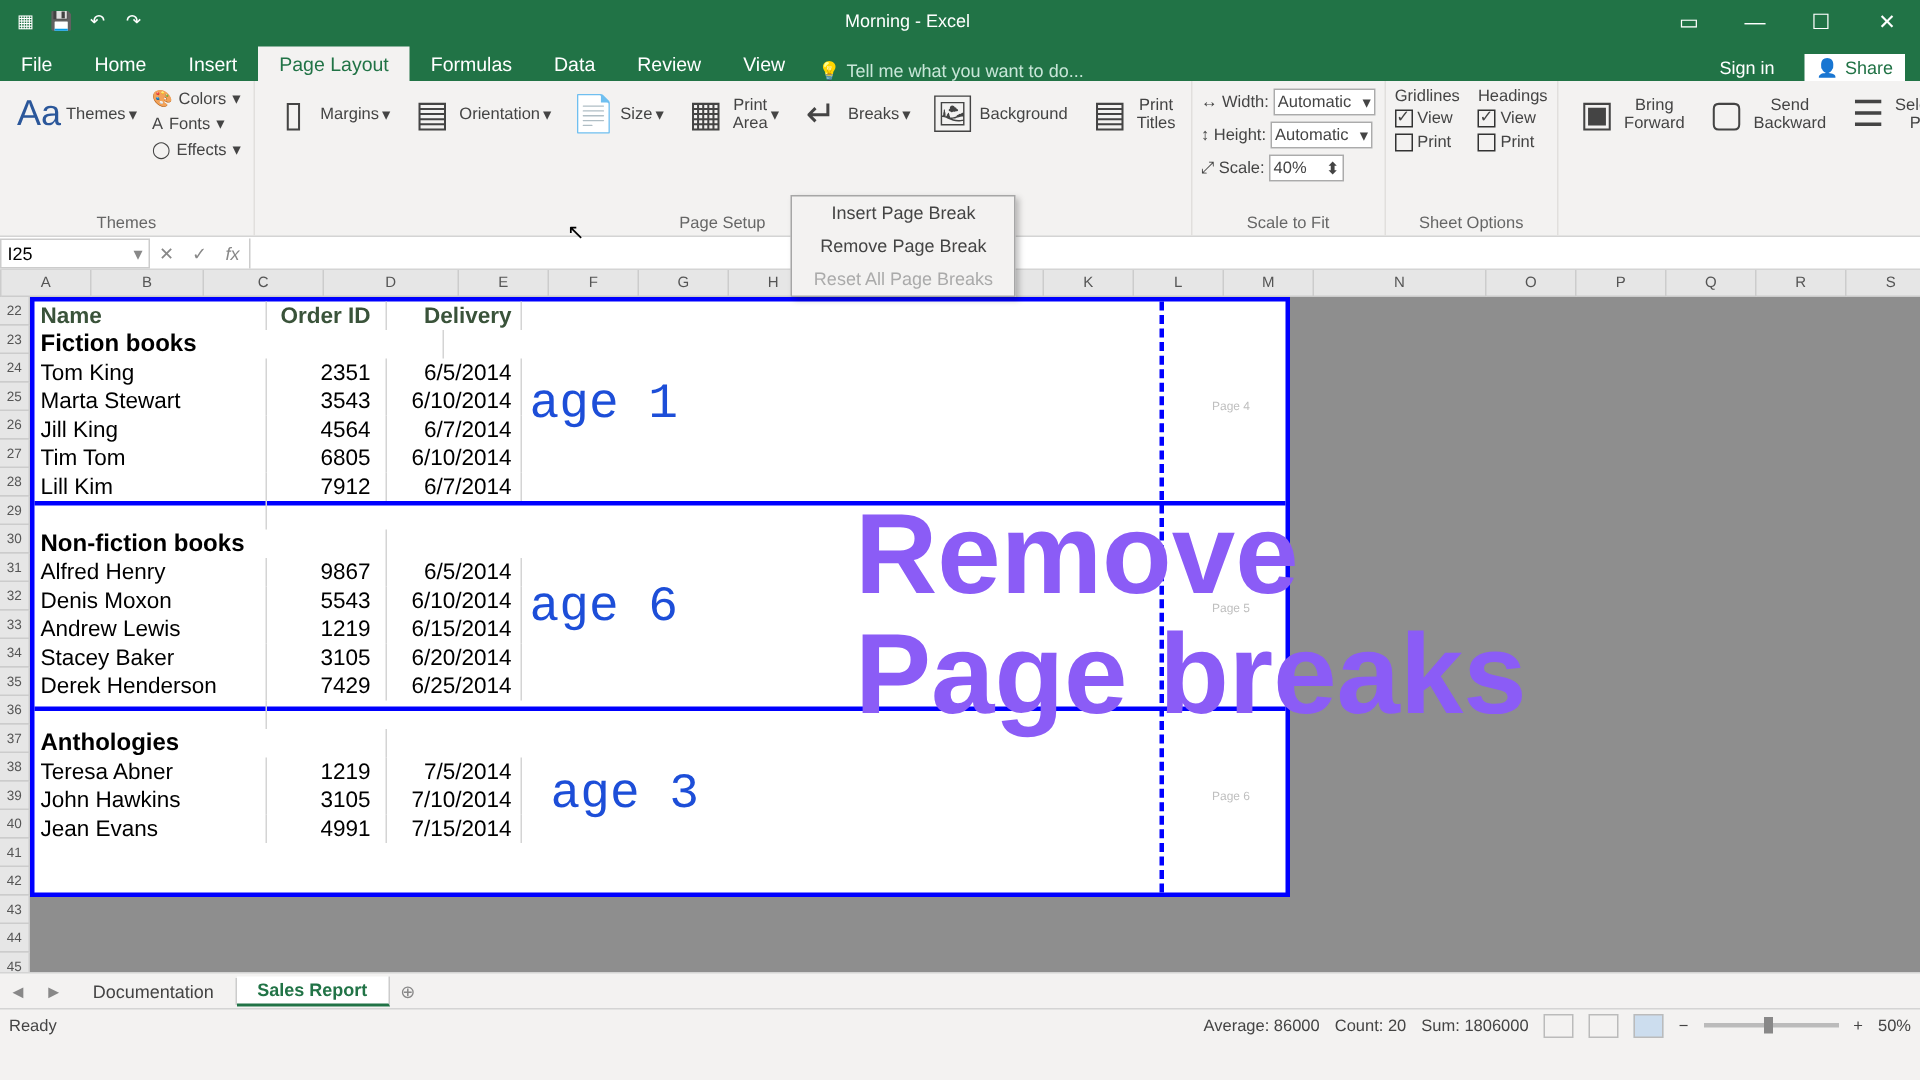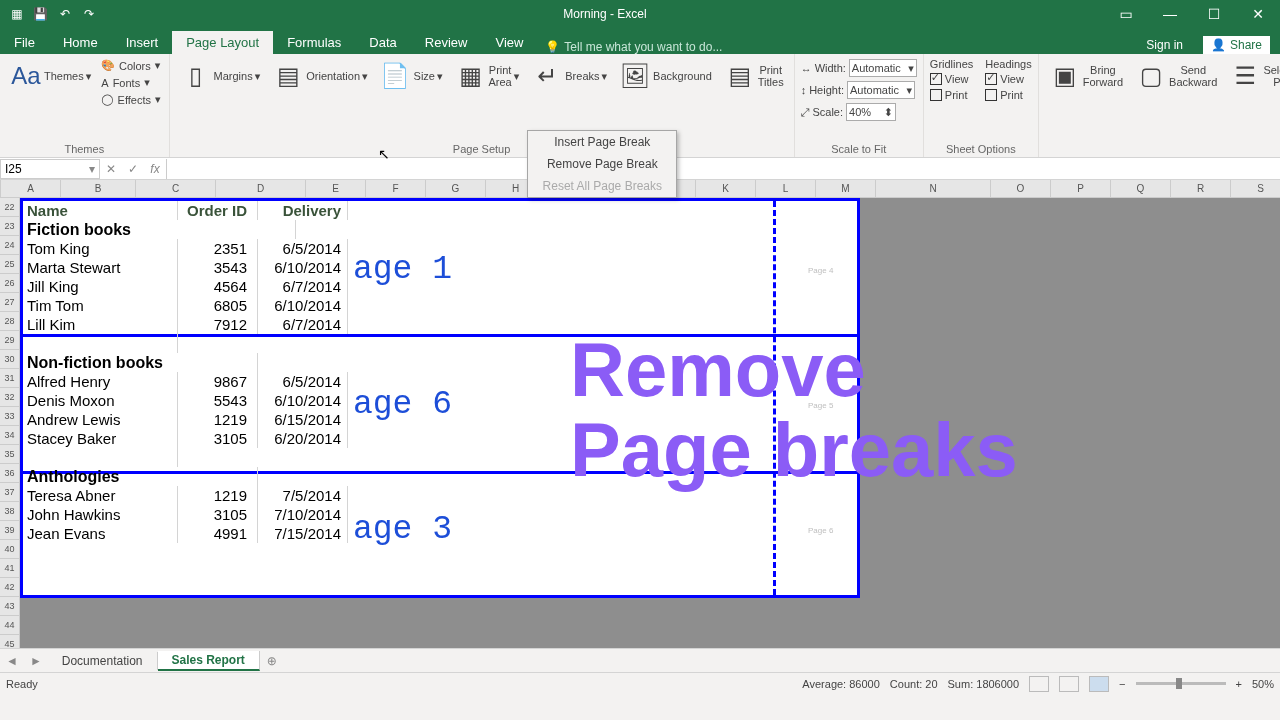--- a/index.html
+++ b/index.html
@@ -319,21 +319,21 @@
       <div class="rowhdr">44</div>
       <div class="rowhdr">45</div>
     </div>
 
   <div class="grid-wrap">
     <div class="page-area">
       <div class="hbreak1"></div>
       <div class="hbreak2"></div>
       <div class="watermark" style="top:50px;left:330px">age 1</div>
       <div class="watermark" style="top:185px;left:330px">age 6</div>
-      <div class="watermark" style="top:310px;left:330px">age 3</div>
+      <div class="watermark" style="top:310px;left:344px">age 3</div>
       <div class="page-small" style="top:65px;left:785px">Page 4</div>
       <div class="page-small" style="top:200px;left:785px">Page 5</div>
       <div class="page-small" style="top:325px;left:785px">Page 6</div>
 
       <div class="data-table" id="data-table" style="position:relative;z-index:1">
           <div class="data-row">
             <div class="c-name hdr-cell">Name</div>
             <div class="c-oid hdr-cell">Order ID</div>
             <div class="c-del hdr-cell">Delivery</div>
           </div>
@@ -383,20 +383,25 @@
           </div>
           <div class="data-row">
             <div class="c-name">Andrew Lewis</div>
             <div class="c-oid">1219</div>
             <div class="c-del">6/15/2014</div>
           </div>
           <div class="data-row">
             <div class="c-name">Stacey Baker</div>
             <div class="c-oid">3105</div>
             <div class="c-del">6/20/2014</div>
+          </div>
+          <div class="data-row">
+            <div class="c-name">Derek Henderson</div>
+            <div class="c-oid">7429</div>
+            <div class="c-del">6/25/2014</div>
           </div>
           <div class="data-row">
             <div class="c-name"></div>
           </div>
           <div class="data-row">
             <div class="c-name section-hdr" style="width: 235px;">Anthologies</div>
           </div>
           <div class="data-row">
             <div class="c-name">Teresa Abner</div>
             <div class="c-oid">1219</div>

